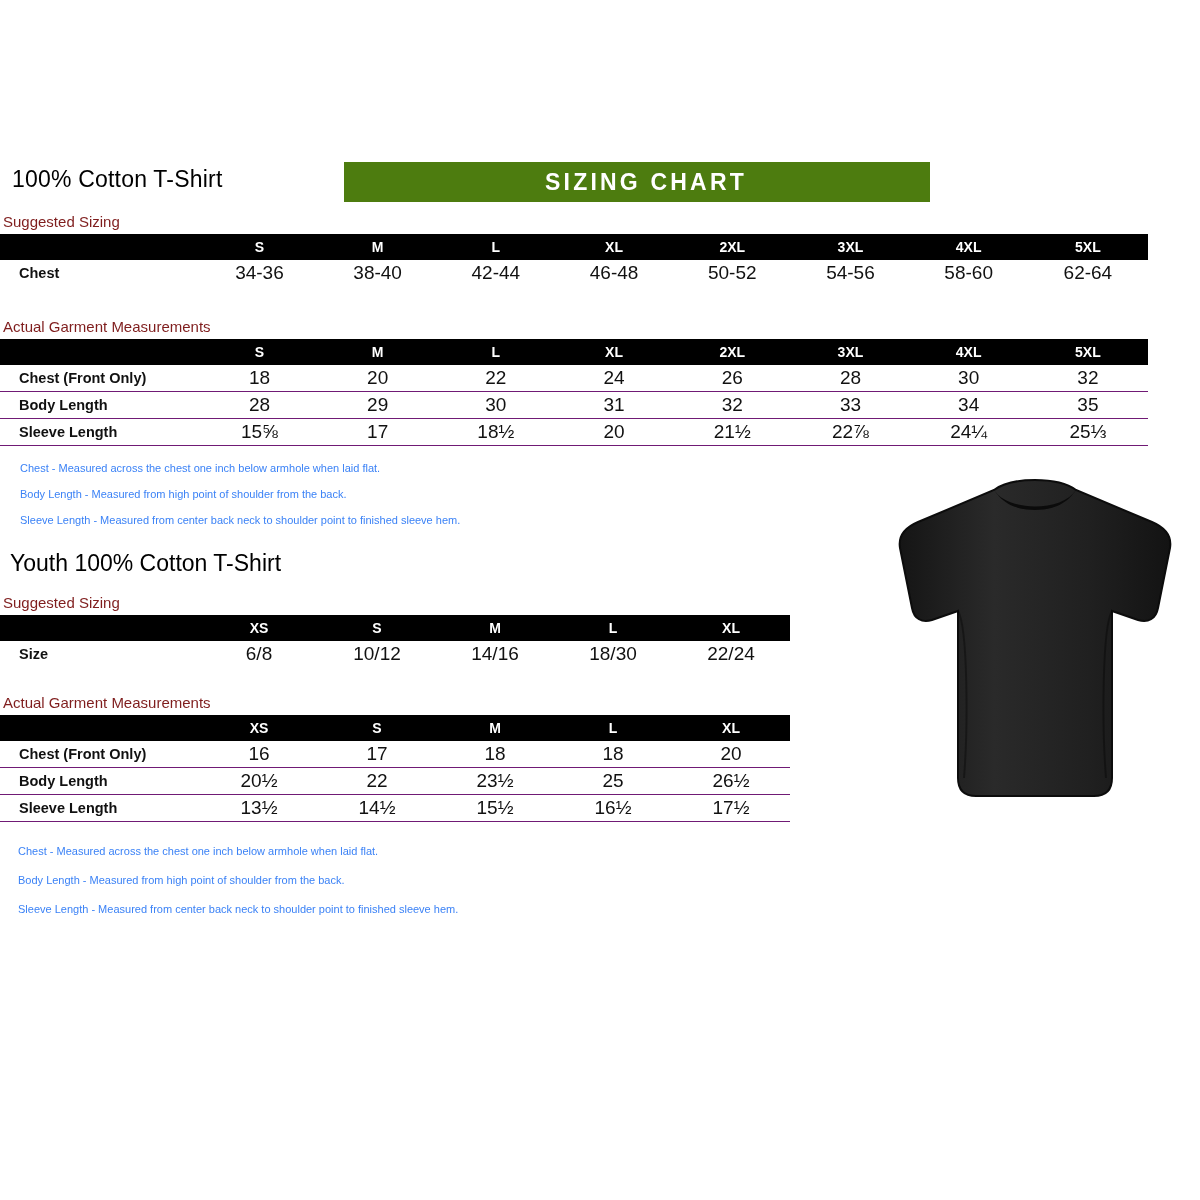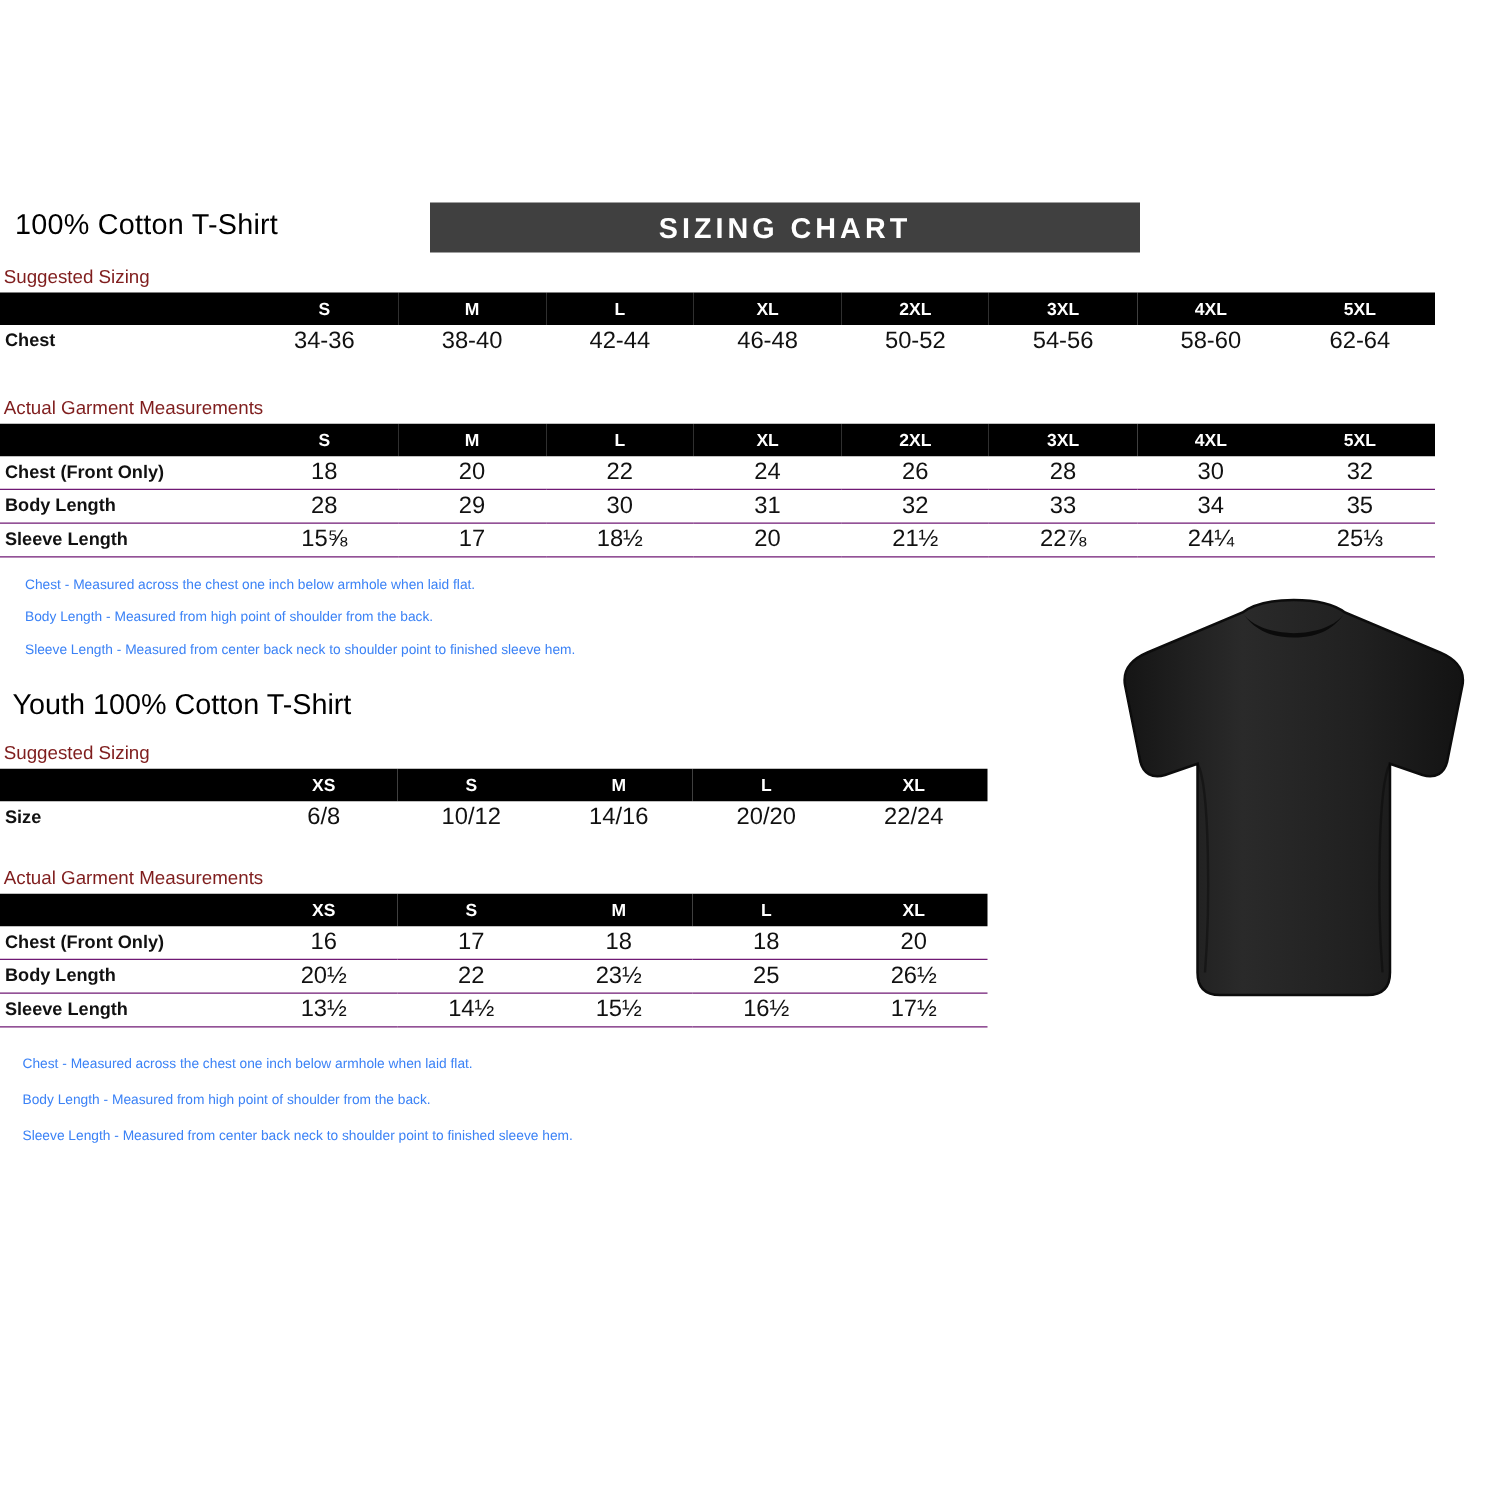--- a/index.html
+++ b/index.html
@@ -38,25 +38,26 @@
     font-weight: 400;
     letter-spacing: 0.2px;
     white-space: nowrap;
   }
   .sizing-banner {
     position: absolute;
     left: 332px;
     top: 0px;
     width: 568px;
     height: 40px;
-    background: #404040;
+    background: #4d7c0f;
     color: #ffffff;
     display: flex;
     align-items: center;
     justify-content: center;
+    padding-left: 18px;
   }
   .sizing-banner span {
     font-size: 23px;
     font-weight: bold;
     letter-spacing: 3.2px;
   }
 
   .sub-label {
     position: absolute;
     font-size: 15px;
@@ -89,21 +90,21 @@
   }
   .data-row td {
     font-size: 19px;
     text-align: center;
     height: 26px;
     vertical-align: middle;
     color: #111;
   }
   .data-row td.lbl {
     text-align: left;
-    padding-left: 4px;
+    padding-left: 19px;
     font-weight: bold;
     font-size: 14.5px;
   }
   .rule-row td {
     border-bottom: 1px solid #701a75;
   }
 
   .note {
     position: absolute;
     font-size: 11px;
@@ -267,21 +268,21 @@
         <td>S</td>
         <td>M</td>
         <td>L</td>
         <td>XL</td>
       </tr>
       <tr class="data-row">
         <td class="lbl">Size</td>
         <td>6/8</td>
         <td>10/12</td>
         <td>14/16</td>
-        <td>20/20</td>
+        <td>18/30</td>
         <td>22/24</td>
       </tr>
     </tbody>
   </table>
 
   <div class="sub-label" style="left:3px; top:694px;">Actual Garment Measurements</div>
 
   <table class="grid" id="youth-actual" style="left:0px; top:715px; width:790px;">
     <colgroup>
       <col style="width:200px">

